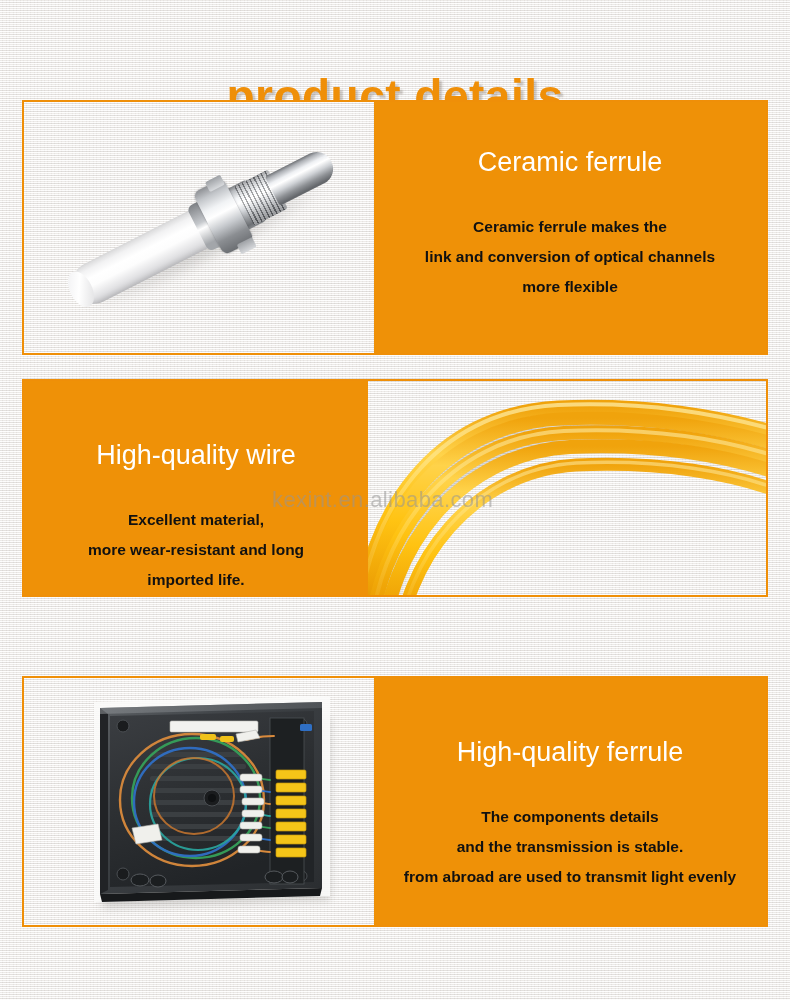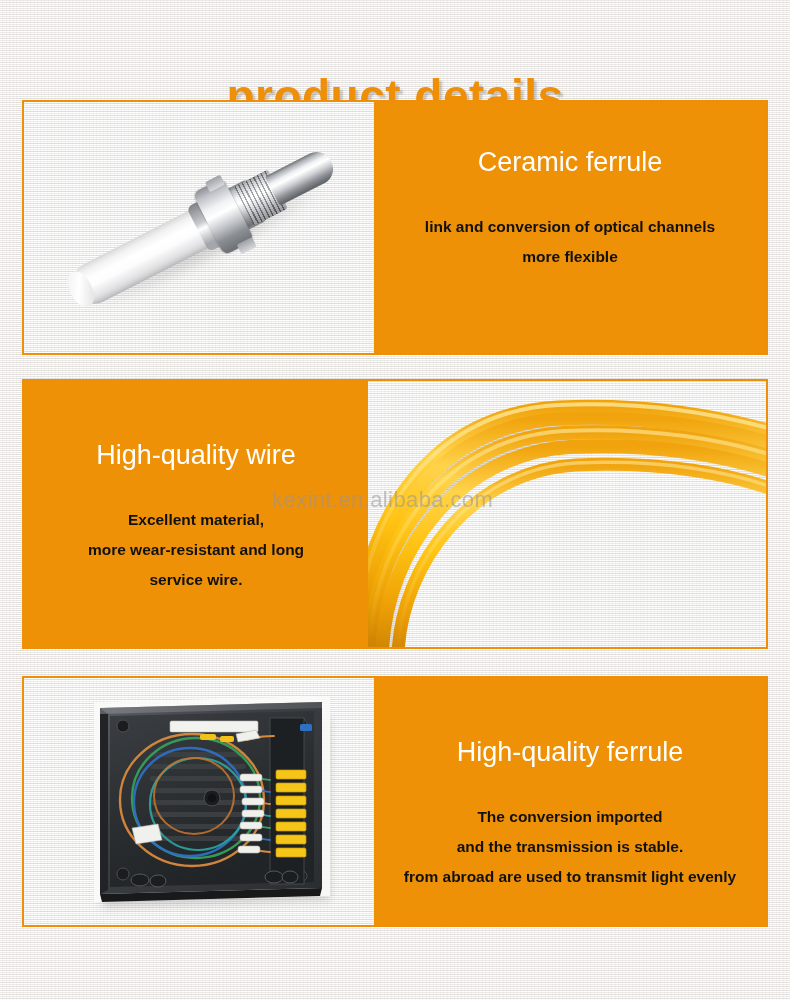--- a/index.html
+++ b/index.html
@@ -62,21 +62,21 @@
   .row {
     position: absolute;
     left: 22px;
     width: 746px;
     border: 2px solid #ef8f08;
     box-sizing: border-box;
     display: flex;
     overflow: hidden;
   }
   #row1 { top: 100px;  height: 255px; }
-  #row2 { top: 379px;  height: 270px; }
+  #row2 { top: 379px;  height: 218px; }
   #row3 { top: 676px;  height: 251px; }
 
   .cell-img {
     position: relative;
     overflow: hidden;
     background-color: #f1efed;
     background-image:
       repeating-linear-gradient(0deg,
         rgba(255,255,255,0.88) 0px,
         rgba(255,255,255,0.88) 1px,
@@ -275,34 +275,35 @@
           <div class="f-collar"></div>
           <div class="f-collar-notch-a"></div>
           <div class="f-collar-notch-b"></div>
         </div>
       </div>
     </div>
 
     <div class="cell-txt">
       <div class="head">Ceramic ferrule</div>
       <div class="body">
+        <span>Ceramic ferrule makes the</span>
         <span>link and conversion of optical channels</span>
         <span>more flexible</span>
       </div>
     </div>
   </div>
 
   <div class="row" id="row2">
 
     <div class="cell-txt">
       <div class="head">High-quality wire</div>
       <div class="body">
         <span>Excellent material,</span>
         <span>more wear-resistant and long</span>
-        <span>service wire.</span>
+        <span>imported life.</span>
       </div>
     </div>
 
     <div class="cell-img">
       <div class="art2-wrap">
         <svg width="398" height="266" viewBox="0 0 398 266" preserveAspectRatio="none">
           <defs>
             <linearGradient id="cabGrad" x1="0" y1="0" x2="0" y2="1">
               <stop offset="0%" stop-color="#f0a30c"></stop>
               <stop offset="22%" stop-color="#ffd34a"></stop>
@@ -460,21 +461,21 @@
           </g>
 
           <polygon points="76,30 298,24 298,30 76,36" fill="url(#rimLt)" opacity="0.55"></polygon>
         </svg>
       </div>
     </div>
 
     <div class="cell-txt">
       <div class="head">High-quality ferrule</div>
       <div class="body">
-        <span>The conversion imported</span>
+        <span>The components details</span>
         <span>and the transmission is stable.</span>
         <span>from abroad are used to transmit light evenly</span>
       </div>
     </div>
   </div>
 
   <div id="watermark">kexint.en.alibaba.com</div>
 
 </div>
 

